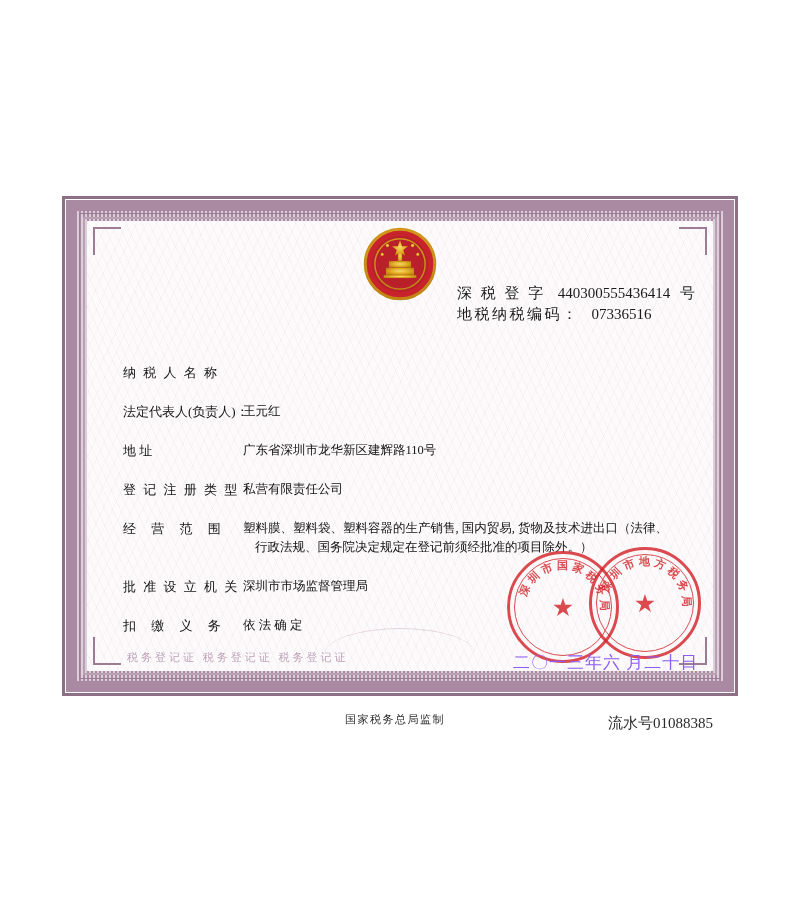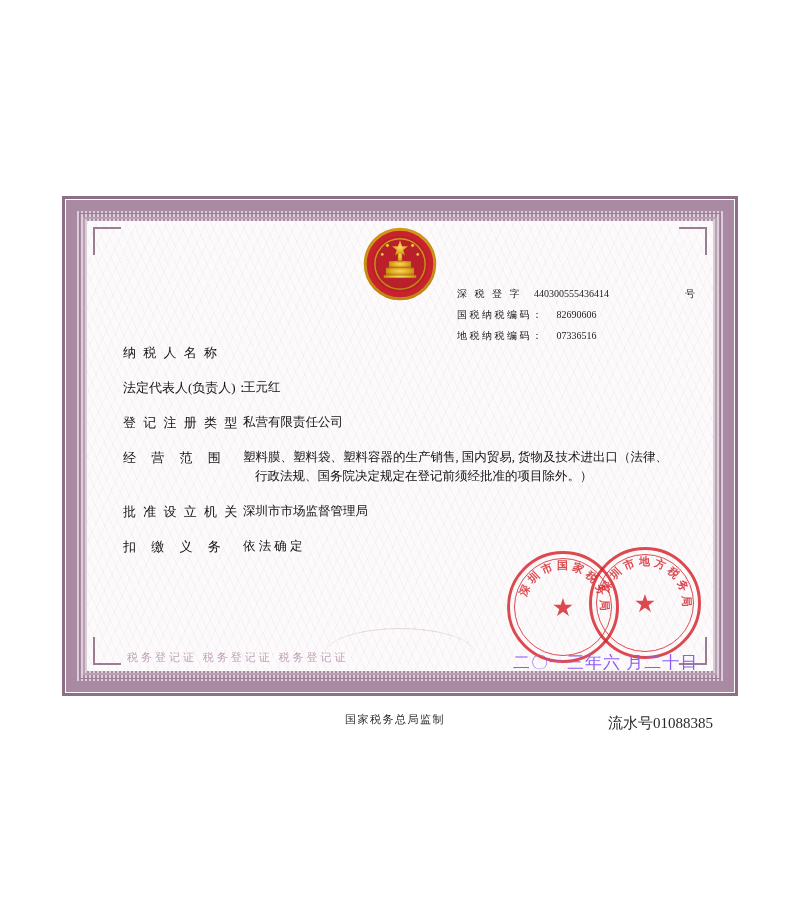--- a/index.html
+++ b/index.html
@@ -102,21 +102,21 @@
     color: #1b1b1b;
     font-family: "DejaVu Serif", serif;
   }
 
   
   .reg-block {
     position: absolute;
     right: 18px;
     top: 62px;
     width: 238px;
-    font-size: 10px;
+    font-size: 15px;
     color: #1b1b1b;
     line-height: 21px;
   }
   .reg-row {
     display: flex;
     align-items: baseline;
     white-space: nowrap;
   }
   .reg-label { letter-spacing: 2.5px; }
   .reg-value { margin-left: 12px; font-family: "Liberation Serif", serif; }
@@ -128,20 +128,21 @@
     left: 36px;
     top: 122px;
     width: 560px;
     font-size: 13px;
     color: #141414;
   }
   .field-row {
     display: flex;
     margin-bottom: 16px;
     line-height: 19px;
+    margin-top: 20px;
   }
   .field-label {
     width: 120px;
     flex: 0 0 120px;
     letter-spacing: 0px;
     text-align: left;
     white-space: nowrap;
   }
   .field-label.sp1 { letter-spacing: 6px; }
   .field-label.sp3 { letter-spacing: 2px; }
@@ -292,36 +293,36 @@
     </div>
 
 
     <div class="reg-block">
       <div class="reg-row">
         <span class="reg-label">深 税 登 字</span>
         <span class="reg-value">440300555436414</span>
         <span class="reg-suffix">号</span>
       </div>
       <div class="reg-row">
-        <span class="reg-label">国税纳税编码：</span>
-        <span class="reg-value">82690606</span>
-      </div>
-      <div class="reg-row">
         <span class="reg-label">地税纳税编码：</span>
         <span class="reg-value">07336516</span>
       </div>
     </div>
 
     <div class="fields">
       <div class="field-row">
         <div class="field-label sp3">纳 税 人 名 称</div>
       </div>
       <div class="field-row">
         <div class="field-label">法定代表人(负责人)：</div>
         <div class="field-value">王元红</div>
+      </div>
+      <div class="field-row">
+        <div class="field-label">地          址</div>
+        <div class="field-value">广东省深圳市龙华新区建辉路110号</div>
       </div>
       <div class="field-row">
         <div class="field-label sp3">登 记 注 册 类 型</div>
         <div class="field-value">私营有限责任公司</div>
       </div>
       <div class="field-row">
         <div class="field-label sp1">经 营 范 围</div>
         <div class="field-value">
           <span>塑料膜、塑料袋、塑料容器的生产销售, 国内贸易, 货物及技术进出口（法律、</span>
           <span class="line2">行政法规、国务院决定规定在登记前须经批准的项目除外。）</span>

